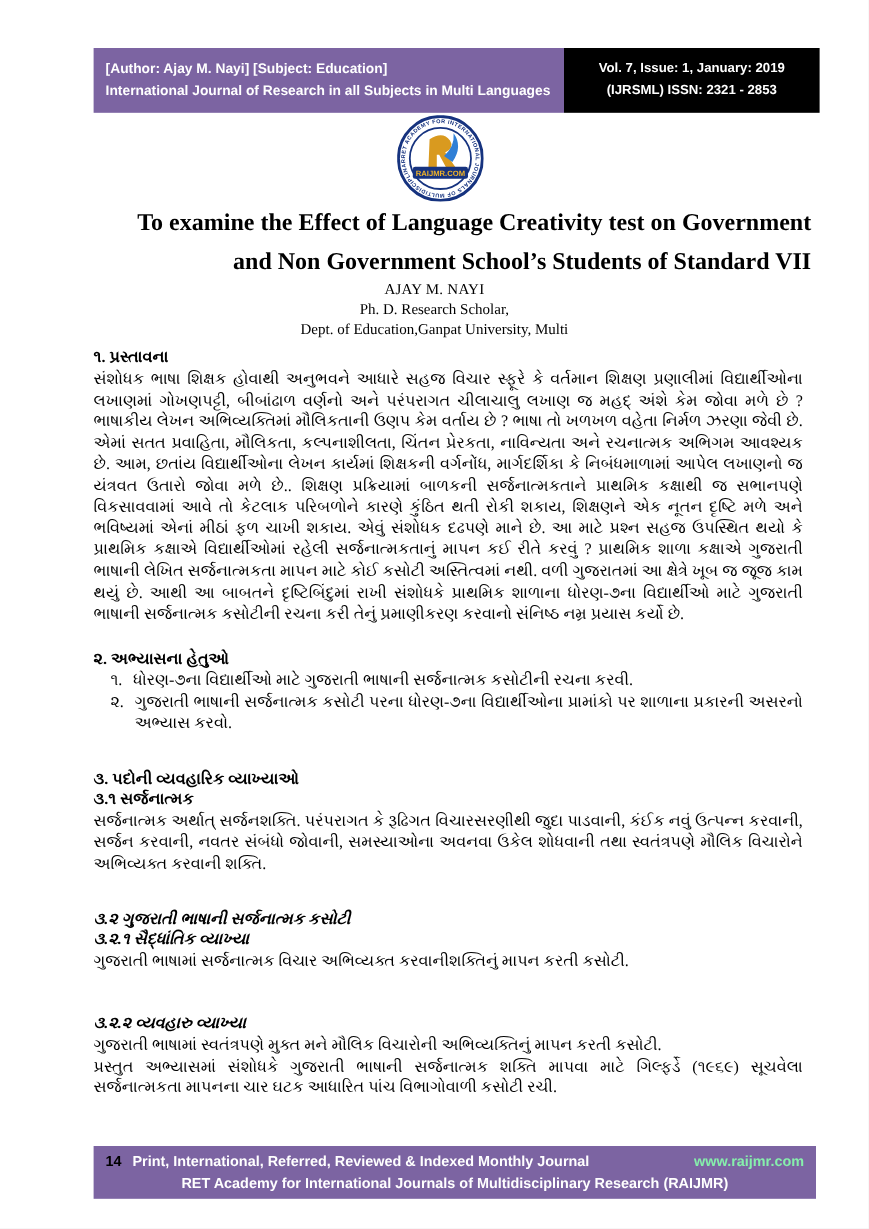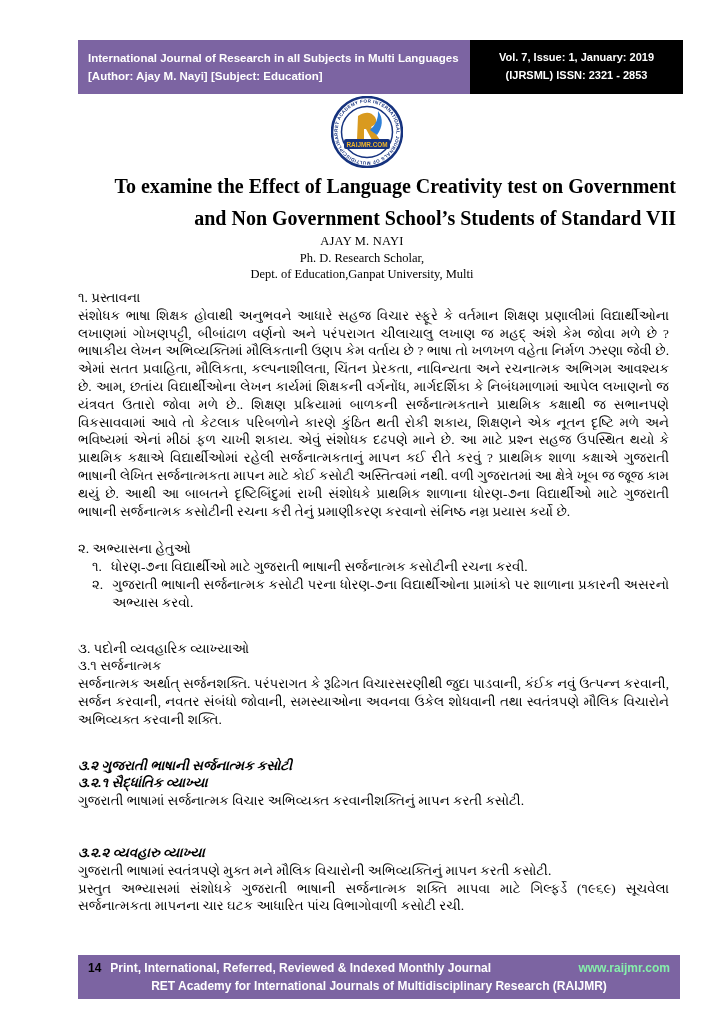--- a/index.html
+++ b/index.html
@@ -31,21 +31,21 @@
     position:absolute;top:233px;left:60px;width:604px;text-align:center;
     font-family:"Liberation Serif",serif;font-size:12.5px;line-height:1.32;
   }
   .author-name{letter-spacing:.2px;}
   
   .body-text{
     position:absolute;top:289px;left:78px;width:591px;
     font-family:"Liberation Serif","DejaVu Sans",serif;
     font-size:13.4px;line-height:17.8px;text-align:justify;
   }
-  .b-heading{font-weight:400;text-align:left;}
+  .b-heading{font-weight:700;text-align:left;}
   .b-heading-italic{font-weight:700;font-style:italic;text-align:left;}
   .gap-sm{margin-top:20px;}
   .gap-md{margin-top:28px;}
   .gap-lg{margin-top:34px;}
   .obj-list{margin:0;padding:0 0 0 14px;list-style:none;}
   .obj-item{display:flex;gap:9px;text-align:justify;}
   .obj-item .num{flex:0 0 auto;}
   
   .footer{
     position:absolute;top:955px;left:78px;width:602px;height:44px;
@@ -58,22 +58,22 @@
   .footer-site{margin-left:auto;color:#86efac;}
   .footer-line2{text-align:center;}
 </style>
 </head>
 <body>
 
 <div class="page">
 
   <div class="banner">
     <div class="banner-left">
+      <div>[Author: Ajay M. Nayi] [Subject: Education]</div>
       <div>International Journal of Research in all Subjects in Multi Languages</div>
-      <div>[Author: Ajay M. Nayi] [Subject: Education]</div>
     </div>
     <div class="banner-right">
       <div>Vol. 7, Issue: 1, January: 2019</div>
       <div>(IJRSML)  ISSN: 2321 - 2853</div>
     </div>
   </div>
 
   <div class="logo-wrap">
     <svg width="72" height="72" viewBox="0 0 72 72">
       <circle cx="36" cy="36" r="35" fill="#ffffff" stroke="#16337f" stroke-width="2.5"></circle>

